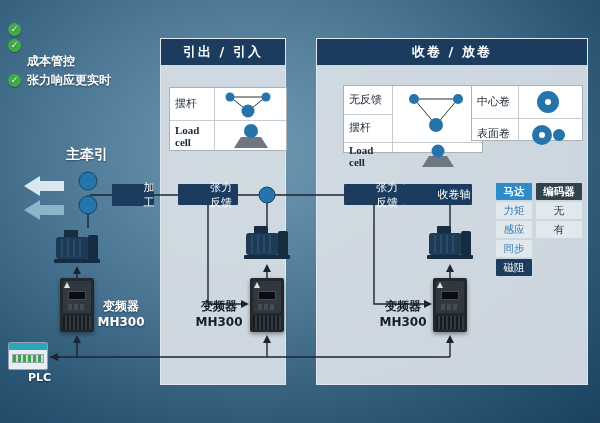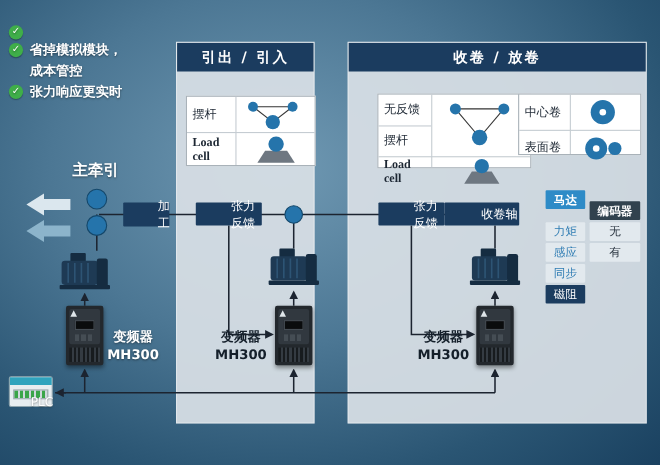--- a/index.html
+++ b/index.html
@@ -58,21 +58,21 @@
   .keys{ position:absolute; left:8px; top:26px; width:18px; height:6px;
     background:repeating-linear-gradient(90deg,#454d54 0 4px,#31383f 4px 6px); }
   .fins{ position:absolute; left:3px; bottom:3px; right:3px; height:13px;
     background:repeating-linear-gradient(90deg,#171b1e 0 2px,#343b42 2px 4px); }
 
   .plc{ position:absolute; left:8px; top:342px; width:40px; height:28px; background:#e7edf0;
     border:1px solid #8fa4ad; border-radius:2px; z-index:3; }
   .plc-strip{ height:7px; background:#2fa3bd; }
   .plc-pins{ margin:4px 3px 0; height:9px; border:1px solid #9aa8ae;
     background:repeating-linear-gradient(90deg,#3aa548 0 3px,#cfd8dc 3px 5px); }
-  .plc-label{ position:absolute; left:28px; top:359px; color:#fff; font-size:11px; font-weight:normal;
+  .plc-label{ position:absolute; left:28px; top:371px; color:#fff; font-size:11px; font-weight:bold;
     z-index:3; text-shadow:0 1px 2px rgba(0,0,0,.45); }
 </style>
 </head>
 <body>
 
 <div class="stage">
 
   <div class="panel" style="left:160px;top:38px;width:126px;height:347px">
     <div class="panel-header">引出 / 引入</div>
     <div class="sensor-box" style="left:8px;top:48px;width:118px;height:64px">
@@ -167,39 +167,38 @@
     <line x1="267" y1="357" x2="267" y2="337" class="ln" marker-end="url(#ah)"></line>
     <line x1="450" y1="357" x2="450" y2="337" class="ln" marker-end="url(#ah)"></line>
   </svg>
 
   <div class="features">
     <div class="feat">
       <span class="chk">✓</span>
     </div>
     <div class="feat">
       <span class="chk">✓</span>
-      <span>省掉模拟模块，</span>
     </div>
     <div class="feat indent">
       <span>成本管控</span>
     </div>
     <div class="feat">
       <span class="chk">✓</span>
       <span>张力响应更实时</span>
     </div>
   </div>
 
   <div class="traction-title">主牵引</div>
   <div class="chip" style="left:112px;top:184px;width:42px;height:22px">加工</div>
 
   <div class="chip" style="left:178px;top:184px;width:60px;height:21px">张力反馈</div>
   <div class="chip" style="left:344px;top:184px;width:60px;height:21px">张力反馈</div>
   <div class="chip" style="left:404px;top:184px;width:68px;height:21px">收卷轴</div>
 
-  <div class="col-item mi hdr-motor" style="top:173px">马达</div>
+  <div class="col-item mi hdr-motor" style="top:183px">马达</div>
   <div class="col-item mi" style="top:202px">力矩</div>
   <div class="col-item mi" style="top:221px">感应</div>
   <div class="col-item mi" style="top:240px">同步</div>
   <div class="col-item mi hl" style="top:259px">磁阻</div>
   <div class="col-item ei hdr-enc" style="top:183px">编码器</div>
   <div class="col-item ei" style="top:202px">无</div>
   <div class="col-item ei" style="top:221px">有</div>
 
   <div class="motor" style="left:54px;top:228px">
     <svg width="46" height="38" viewBox="0 0 46 38">

